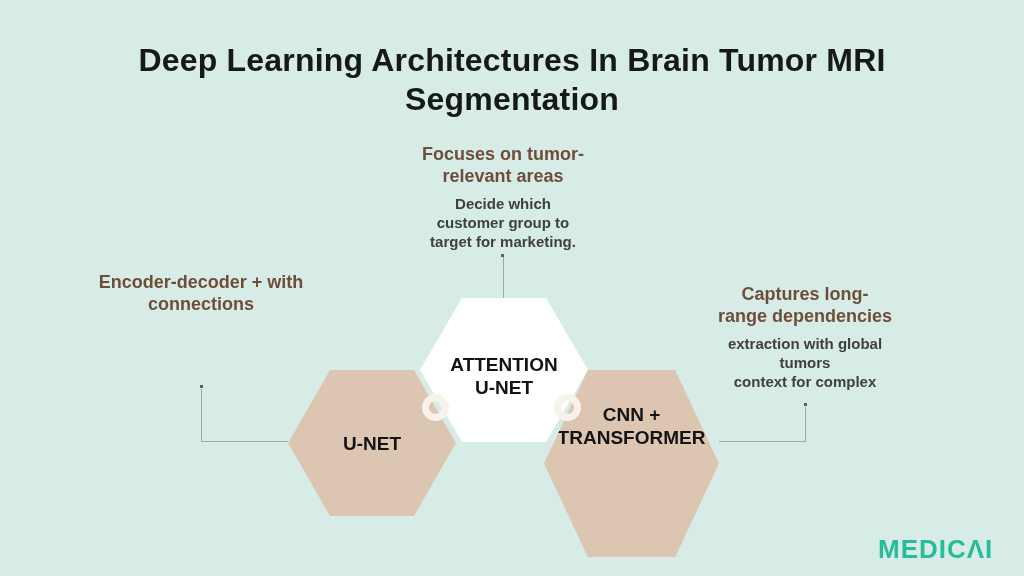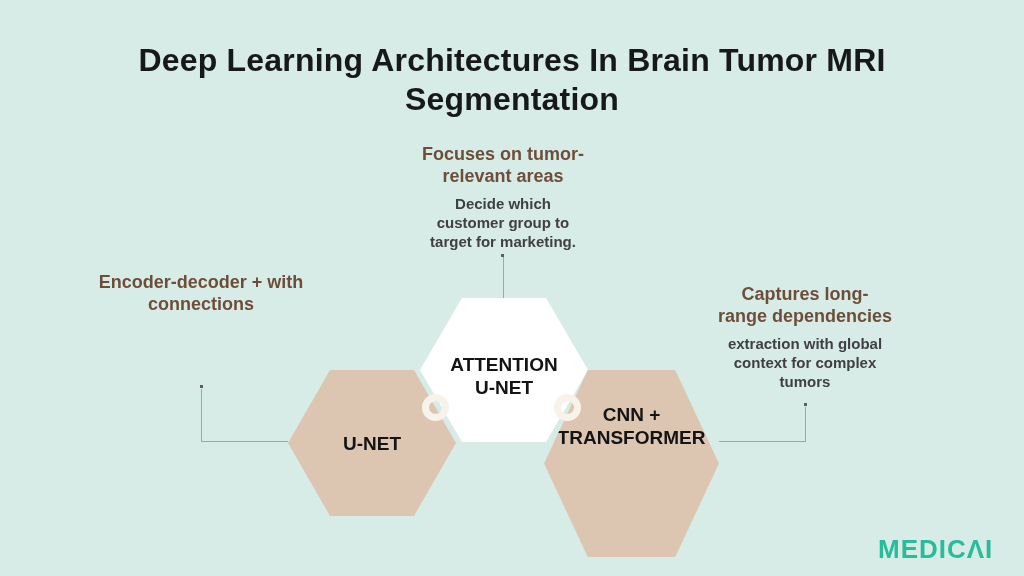--- a/index.html
+++ b/index.html
@@ -142,22 +142,22 @@
     </div>
   </div>
 
   <div class="note note-right">
     <div class="note-heading">
       <div>Captures long-</div>
       <div>range dependencies</div>
     </div>
     <div class="note-body">
       <div>extraction with global</div>
+      <div>tumors</div>
       <div>context for complex</div>
-      <div>tumors</div>
     </div>
   </div>
 
   <div class="dot dot-top"></div>
   <div class="line line-top-v"></div>
   <div class="dot dot-left"></div>
   <div class="line line-left-v"></div>
   <div class="line line-left-h"></div>
   <div class="dot dot-right"></div>
   <div class="line line-right-v"></div>

